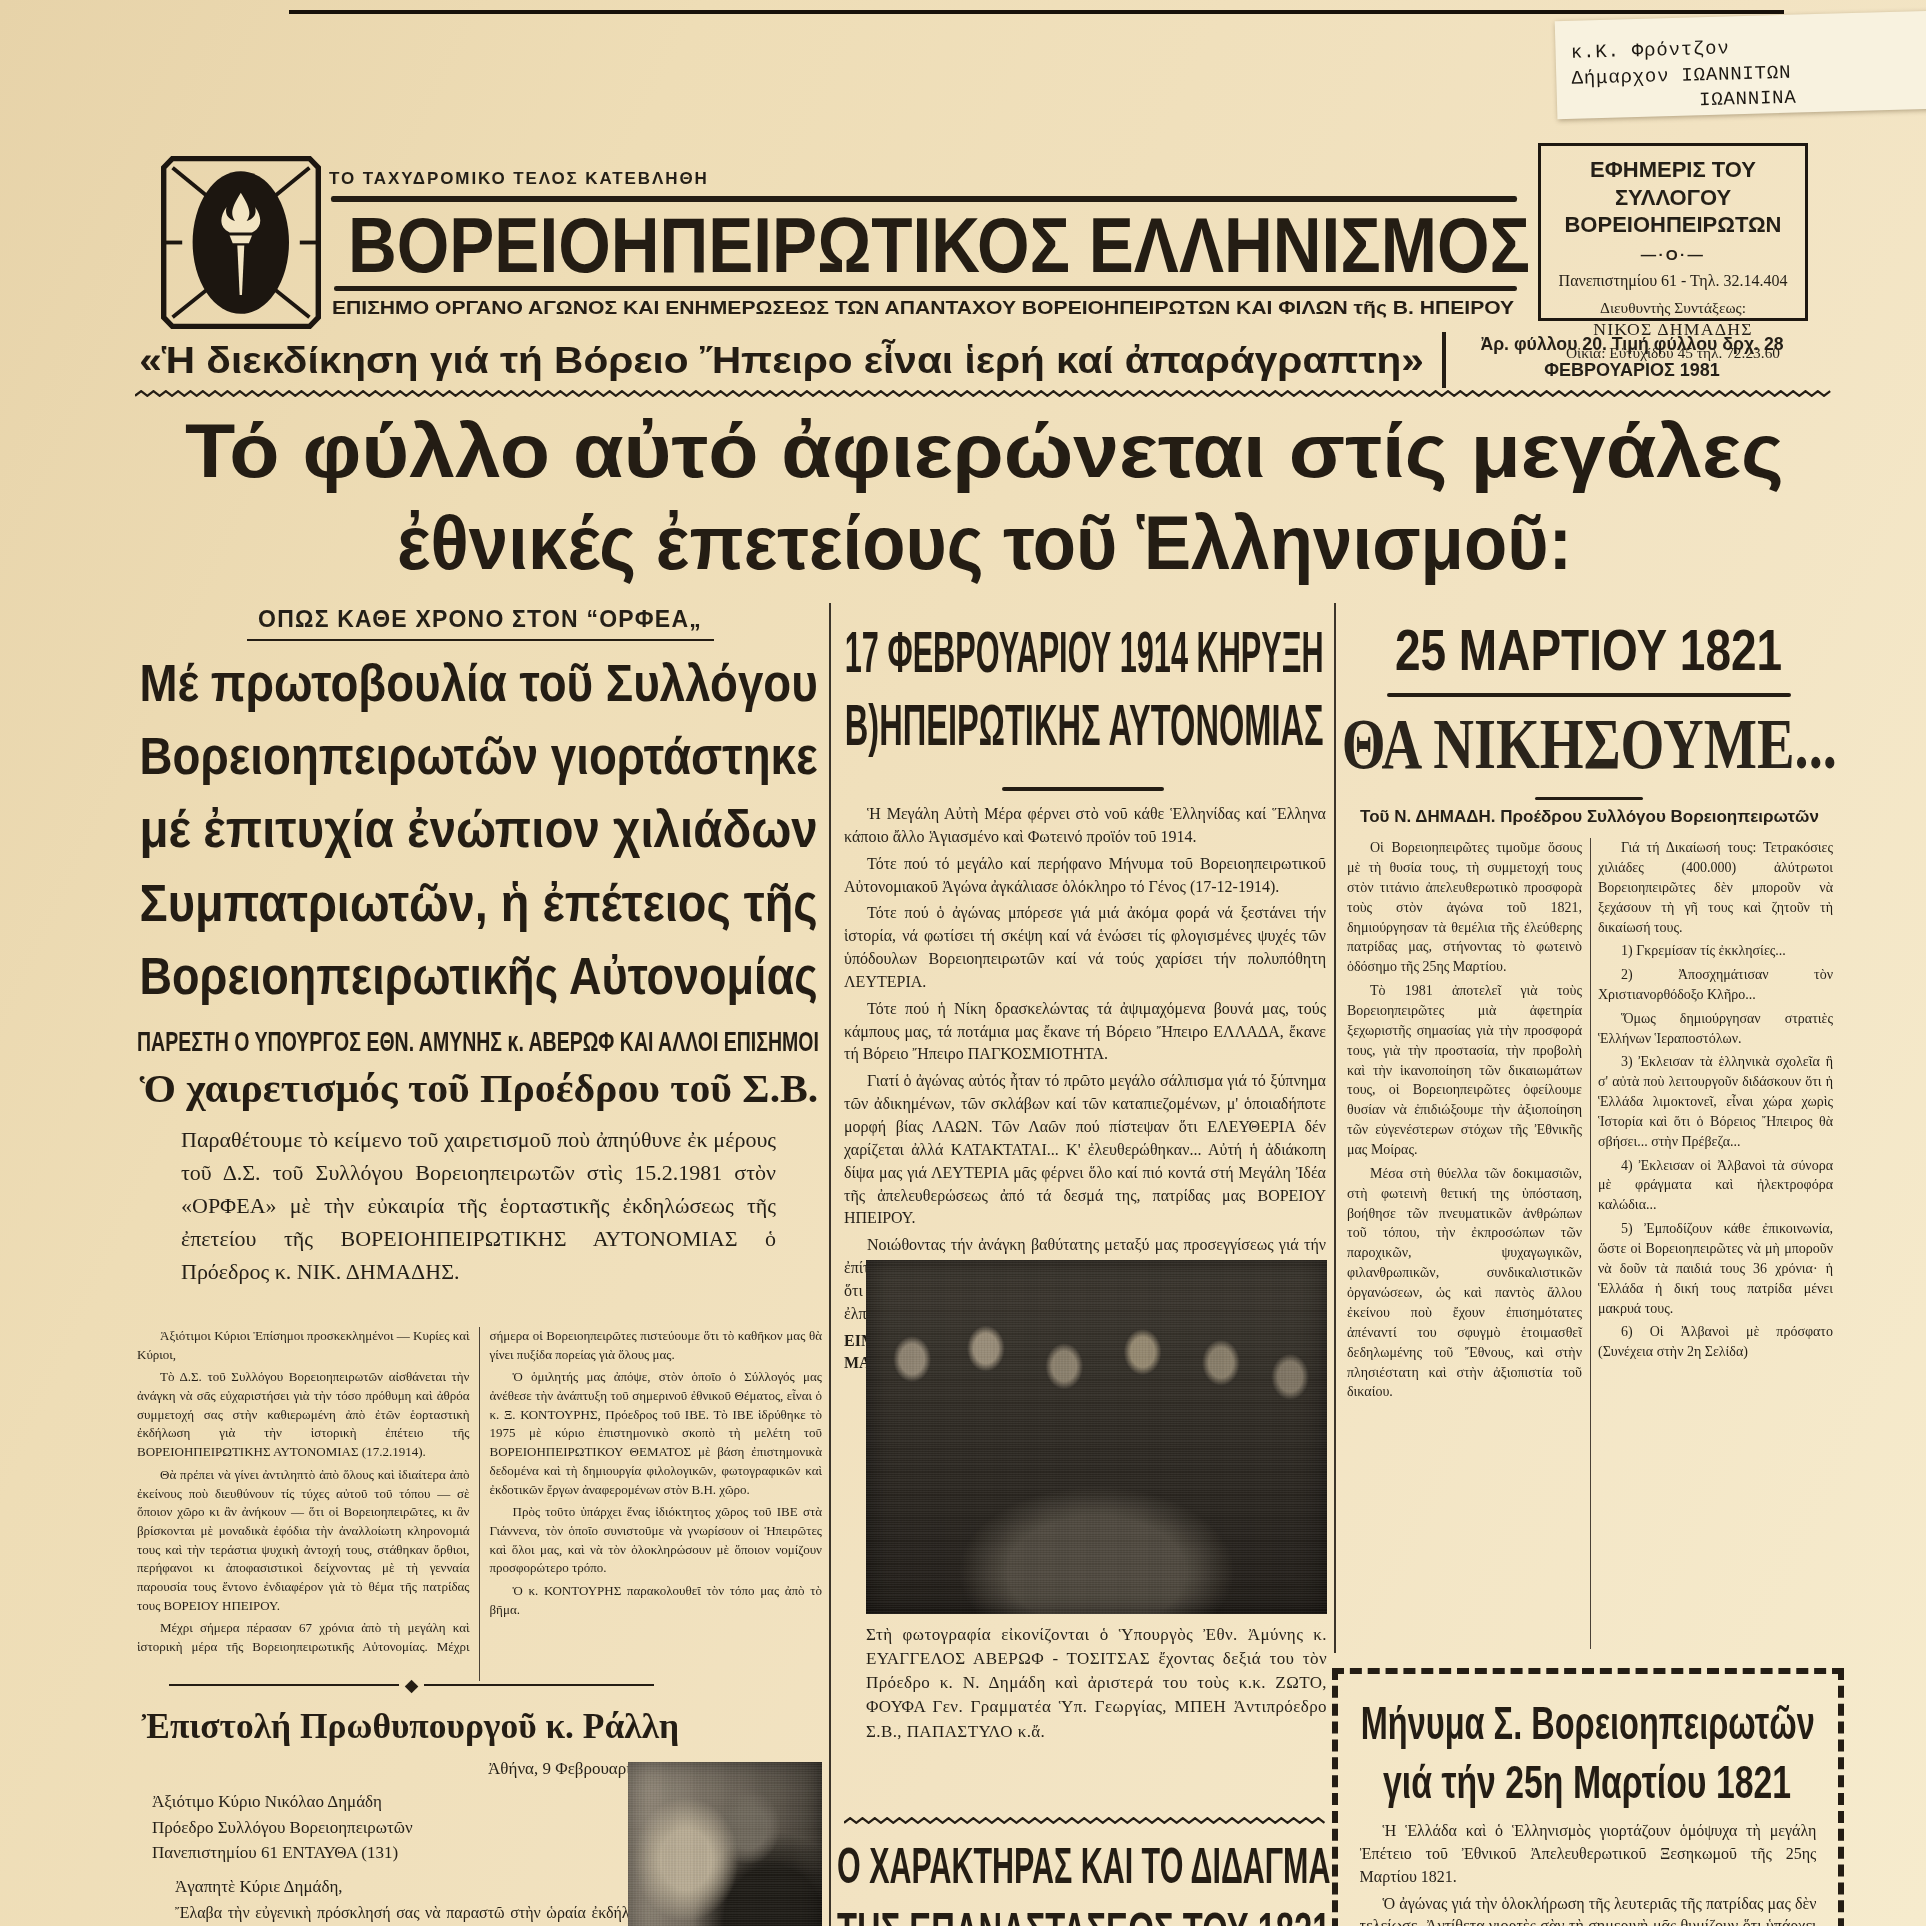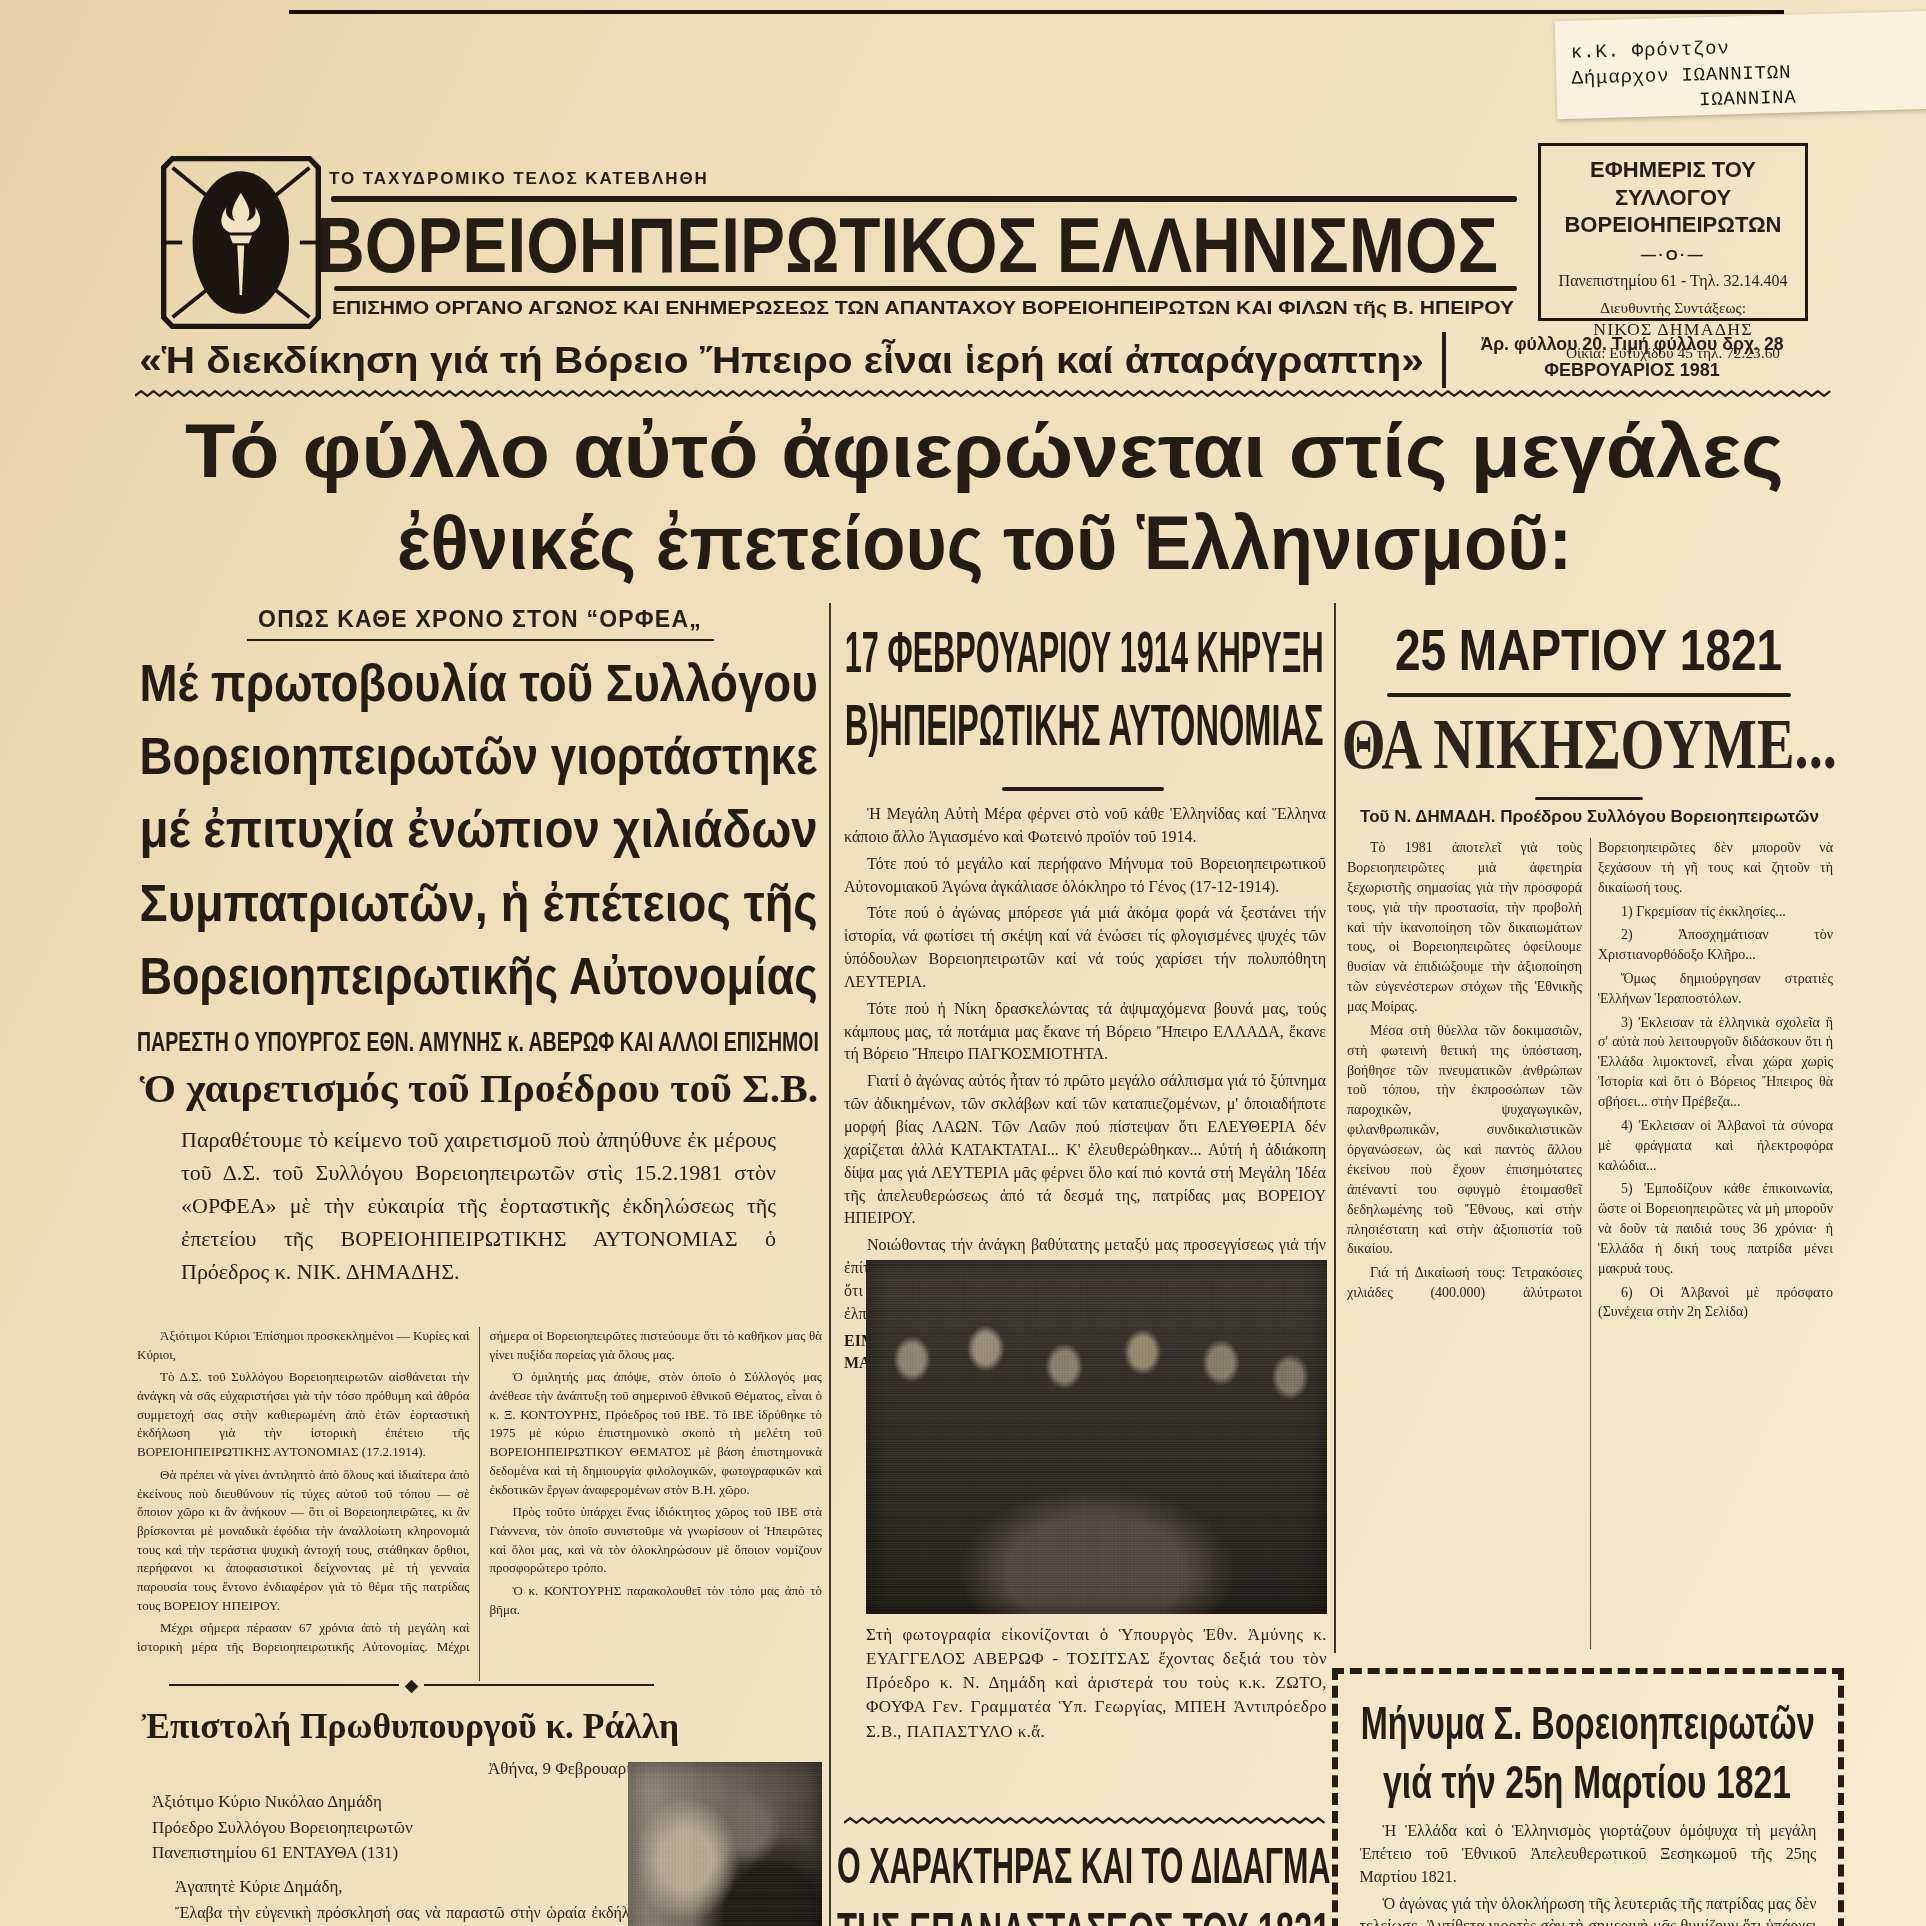--- a/index.html
+++ b/index.html
@@ -57,21 +57,21 @@
       <line x1="385" y1="418" x2="275" y2="330" stroke="#1c1610" stroke-width="10"></line>
       <line x1="7" y1="224" x2="55" y2="224" stroke="#1c1610" stroke-width="10"></line>
       <line x1="360" y1="224" x2="408" y2="224" stroke="#1c1610" stroke-width="10"></line>
       <ellipse cx="207" cy="224" rx="125" ry="185" fill="#1c1610"></ellipse>
       <path d="M207 95 C185 130 178 150 192 168 C170 162 166 146 170 132 C150 160 152 186 178 198 L236 198 C262 186 264 160 244 132 C248 146 244 162 222 168 C236 150 229 130 207 95 Z" fill="#f2e4c2"></path>
       <path d="M178 206 L236 206 L228 226 L186 226 Z" fill="#f2e4c2"></path>
       <path d="M198 232 L216 232 L210 360 L204 360 Z" fill="#f2e4c2"></path>
     </svg>
   </div>
 
-  <div class="abs" style="left:316px;top:203px;width:1186px;height:83px;">
+  <div class="abs" style="left:348px;top:203px;width:1186px;height:83px;">
     <svg width="1186" height="83" viewBox="0 0 3080 215">
       <text x="0" y="178" font-size="200" font-weight="900" fill="#241d14" textLength="3070" lengthAdjust="spacingAndGlyphs">ΒΟΡΕΙΟΗΠΕΙΡΩΤΙΚΟΣ ΕΛΛΗΝΙΣΜΟΣ</text>
     </svg>
   </div>
 
   <div class="abs" style="left:332px;top:294px;width:1186px;height:27px;">
     <svg width="1186" height="27" viewBox="0 0 3080 70">
       <text x="0" y="52" font-size="47" font-weight="800" fill="#241d14" textLength="3070" lengthAdjust="spacingAndGlyphs">ΕΠΙΣΗΜΟ ΟΡΓΑΝΟ ΑΓΩΝΟΣ ΚΑΙ ΕΝΗΜΕΡΩΣΕΩΣ ΤΩΝ ΑΠΑΝΤΑΧΟΥ ΒΟΡΕΙΟΗΠΕΙΡΩΤΩΝ ΚΑΙ ΦΙΛΩΝ τῆς Β. ΗΠΕΙΡΟΥ</text>
     </svg>
   </div>
@@ -230,20 +230,21 @@
   <div class="abs" style="left:1341px;top:703px;width:499px;height:81px;">
     <svg width="499" height="81" viewBox="0 0 1295 210">
       <text class="ser" x="2" y="168" font-size="188" font-weight="600" fill="#2a241b" textLength="1285" lengthAdjust="spacingAndGlyphs">ΘΑ ΝΙΚΗΣΟΥΜΕ...</text>
     </svg>
   </div>
   <div class="abs hrule" style="left:1535px;top:797px;width:108px;height:3.1px;"></div>
   <div class="abs ctr sans" style="left:1341px;top:807px;width:497px;font-size:17px;font-weight:900;">Τοῦ Ν. ΔΗΜΑΔΗ. Προέδρου Συλλόγου Βορειοηπειρωτῶν</div>
 
   <div class="abs just" style="left:1347px;top:838px;width:486px;height:811px;overflow:hidden;
               column-count:2;column-gap:16px;column-rule:1.2px solid #4a4136;font-size:14px;line-height:1.42;">
+    <p class="ind">Οἱ Βορειοηπειρῶτες τιμοῦμε ὅσους μὲ τὴ θυσία τους, τὴ συμμετοχή τους στὸν τιτάνιο ἀπελευθερωτικὸ προσφορὰ τοὺς στὸν ἀγώνα τοῦ 1821, δημιούργησαν τὰ θεμέλια τῆς ἐλεύθερης πατρίδας μας, στήνοντας τὸ φωτεινὸ ὁδόσημο τῆς 25ης Μαρτίου.</p>
     <p class="ind">Τὸ 1981 ἀποτελεῖ γιὰ τοὺς Βορειοηπειρῶτες μιὰ ἀφετηρία ξεχωριστῆς σημασίας γιὰ τὴν προσφορά τους, γιὰ τὴν προστασία, τὴν προβολὴ καὶ τὴν ἱκανοποίηση τῶν δικαιωμάτων τους, οἱ Βορειοηπειρῶτες ὀφείλουμε θυσίαν νὰ ἐπιδιώξουμε τὴν ἀξιοποίηση τῶν εὐγενέστερων στόχων τῆς Ἐθνικῆς μας Μοίρας.</p>
     <p class="ind">Μέσα στὴ θύελλα τῶν δοκιμασιῶν, στὴ φωτεινὴ θετική της ὑπόσταση, βοήθησε τῶν πνευματικῶν ἀνθρώπων τοῦ τόπου, τὴν ἐκπροσώπων τῶν παροχικῶν, ψυχαγωγικῶν, φιλανθρωπικῶν, συνδικαλιστικῶν ὀργανώσεων, ὡς καὶ παντὸς ἄλλου ἐκείνου ποὺ ἔχουν ἐπισημότατες ἀπέναντί του σφυγμὸ ἑτοιμασθεῖ δεδηλωμένης τοῦ Ἔθνους, καὶ στὴν πλησιέστατη καὶ στὴν ἀξιοπιστία τοῦ δικαίου.</p>
     <p class="ind">Γιά τή Δικαίωσή τους: Τετρακόσιες χιλιάδες (400.000) ἀλύτρωτοι Βορειοηπειρῶτες δὲν μποροῦν νὰ ξεχάσουν τὴ γῆ τους καὶ ζητοῦν τὴ δικαίωσή τους.</p>
     <p class="ind">1) Γκρεμίσαν τίς ἐκκλησίες...</p>
     <p class="ind">2) Ἀποσχημάτισαν τὸν Χριστιανορθόδοξο Κλῆρο...</p>
     <p class="ind">Ὅμως δημιούργησαν στρατιὲς Ἑλλήνων Ἱεραποστόλων.</p>
     <p class="ind">3) Ἐκλεισαν τὰ ἑλληνικὰ σχολεῖα ἢ σ' αὐτὰ ποὺ λειτουργοῦν διδάσκουν ὅτι ἡ Ἑλλάδα λιμοκτονεῖ, εἶναι χώρα χωρὶς Ἱστορία καὶ ὅτι ὁ Βόρειος Ἤπειρος θὰ σβήσει... στὴν Πρέβεζα...</p>
     <p class="ind">4) Ἐκλεισαν οἱ Ἀλβανοὶ τὰ σύνορα μὲ φράγματα καὶ ἠλεκτροφόρα καλώδια...</p>
     <p class="ind">5) Ἐμποδίζουν κάθε ἐπικοινωνία, ὥστε οἱ Βορειοηπειρῶτες νὰ μὴ μποροῦν νὰ δοῦν τὰ παιδιά τους 36 χρόνια· ἡ Ἑλλάδα ἡ δική τους πατρίδα μένει μακρυά τους.</p>
     <p class="ind">6) Οἱ Ἀλβανοὶ μὲ πρόσφατο (Συνέχεια στὴν 2η Σελίδα)</p>

